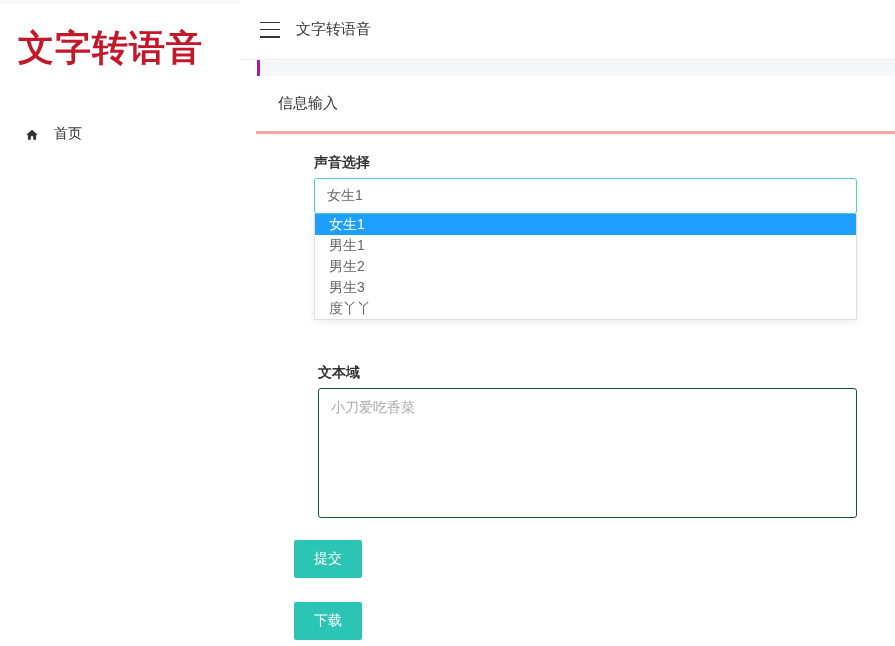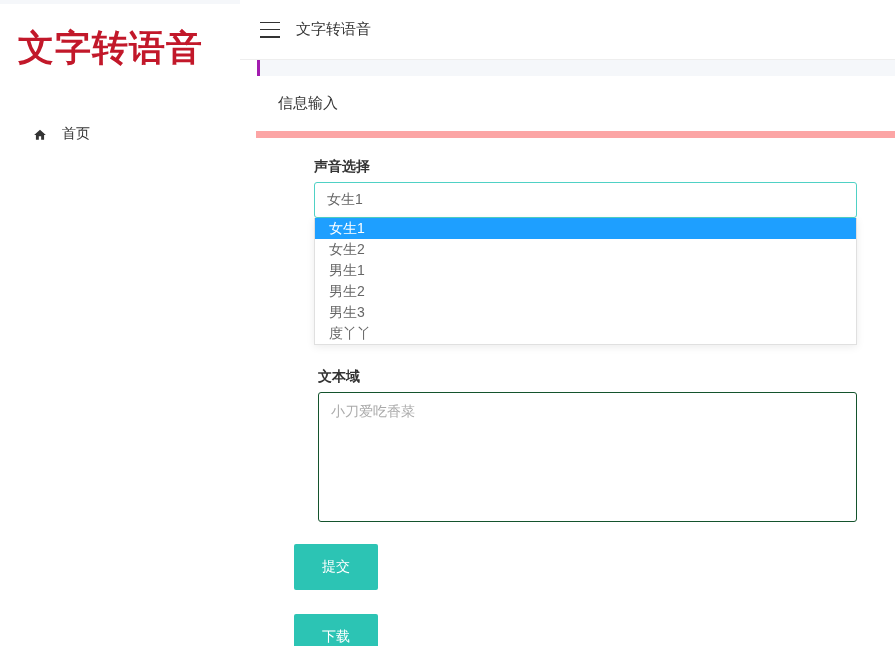--- a/index.html
+++ b/index.html
@@ -28,21 +28,21 @@
       padding: 20px 18px;
       font-size: 36px;
       font-weight: 900;
       color: #c2182a;
       letter-spacing: 1px;
       font-family: "Microsoft YaHei", sans-serif;
     }
     .nav-item {
       display: flex;
       align-items: flex-end;
-      padding: 12px 32px;
+      padding: 12px 24px;
       cursor: pointer;
       color: #333;
       font-size: 14px;
       margin-top: 20px;
     }
     .nav-icon {
       width: 16px;
       height: 16px;
       margin-right: 14px;
       display: inline-flex;
@@ -83,21 +83,21 @@
     .content {
       position: absolute;
       left: 256px;
       top: 76px;
       right: 0;
       bottom: 0;
       background: #fff;
     }
     .card-header {
       padding: 18px 22px;
-      border-bottom: 7px solid #fca5a5;
+      border-bottom: 3px solid #fca5a5;
       font-size: 15px;
       color: #333;
     }
     .form-body {
       padding: 20px 38px;
     }
     .form-group {
       margin-bottom: 18px;
       margin-left: 20px;
     }
@@ -166,22 +166,22 @@
       color: #999;
       font-family: inherit;
       resize: none;
       outline: none;
     }
     .textarea-field::placeholder {
       color: #aaa;
     }
     .btn {
       display: inline-block;
-      height: 46px;
-      padding: 0 28px;
+      height: 38px;
+      padding: 0 20px;
       background: #2cc4b4;
       color: #fff;
       border: none;
       border-radius: 2px;
       font-size: 14px;
       cursor: pointer;
       margin-top: 18px;
       margin-bottom: 6px;
       text-align: right;
     }
@@ -216,21 +216,20 @@
 <div class="content">
   <div class="card-header">信息输入</div>
   <div class="form-body">
     
     <div class="form-group">
       <label class="form-label">声音选择</label>
       <div class="select-wrap">
         <input class="select-input" readonly="" value="女生1" style="">
         <div class="dropdown">
           <div class="dropdown-item active">女生1</div>
-          <div class="dropdown-item">女生2</div>
           <div class="dropdown-item">男生1</div>
           <div class="dropdown-item">男生2</div>
           <div class="dropdown-item">男生3</div>
           <div class="dropdown-item">度丫丫</div>
         </div>
       </div>
     </div>
 
     <div class="textarea-wrap">
       <label class="textarea-label">文本域</label>

